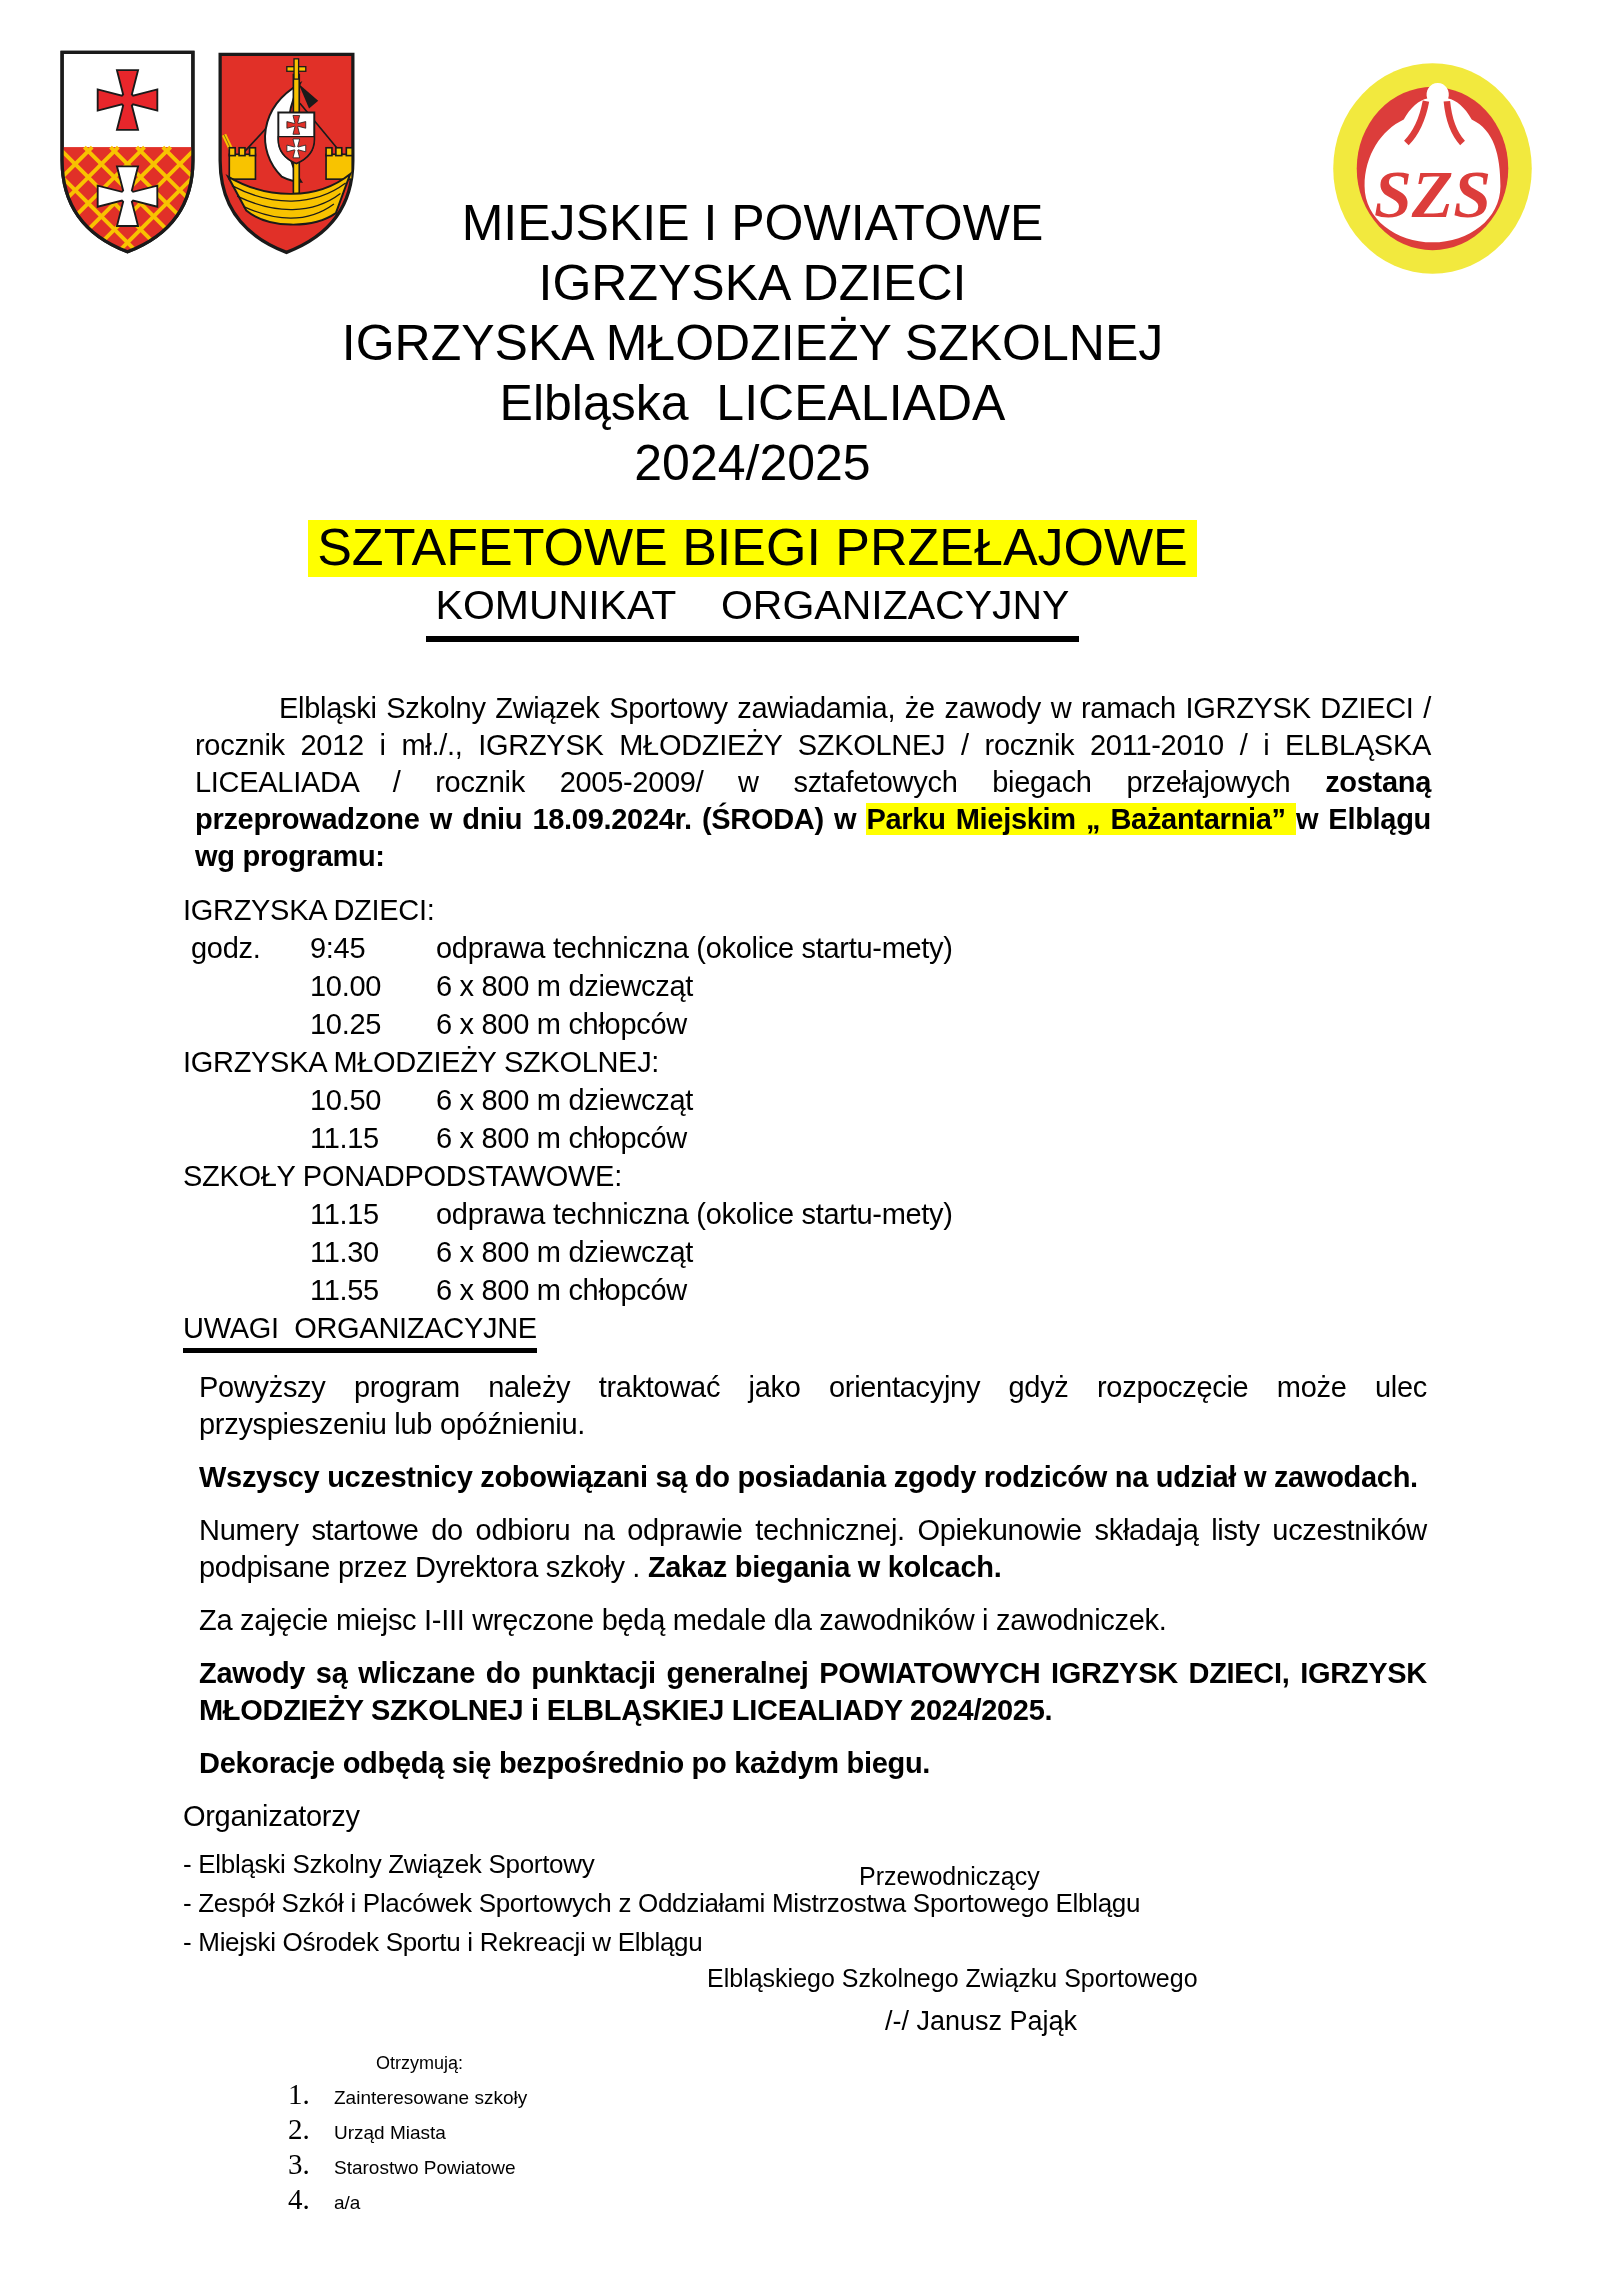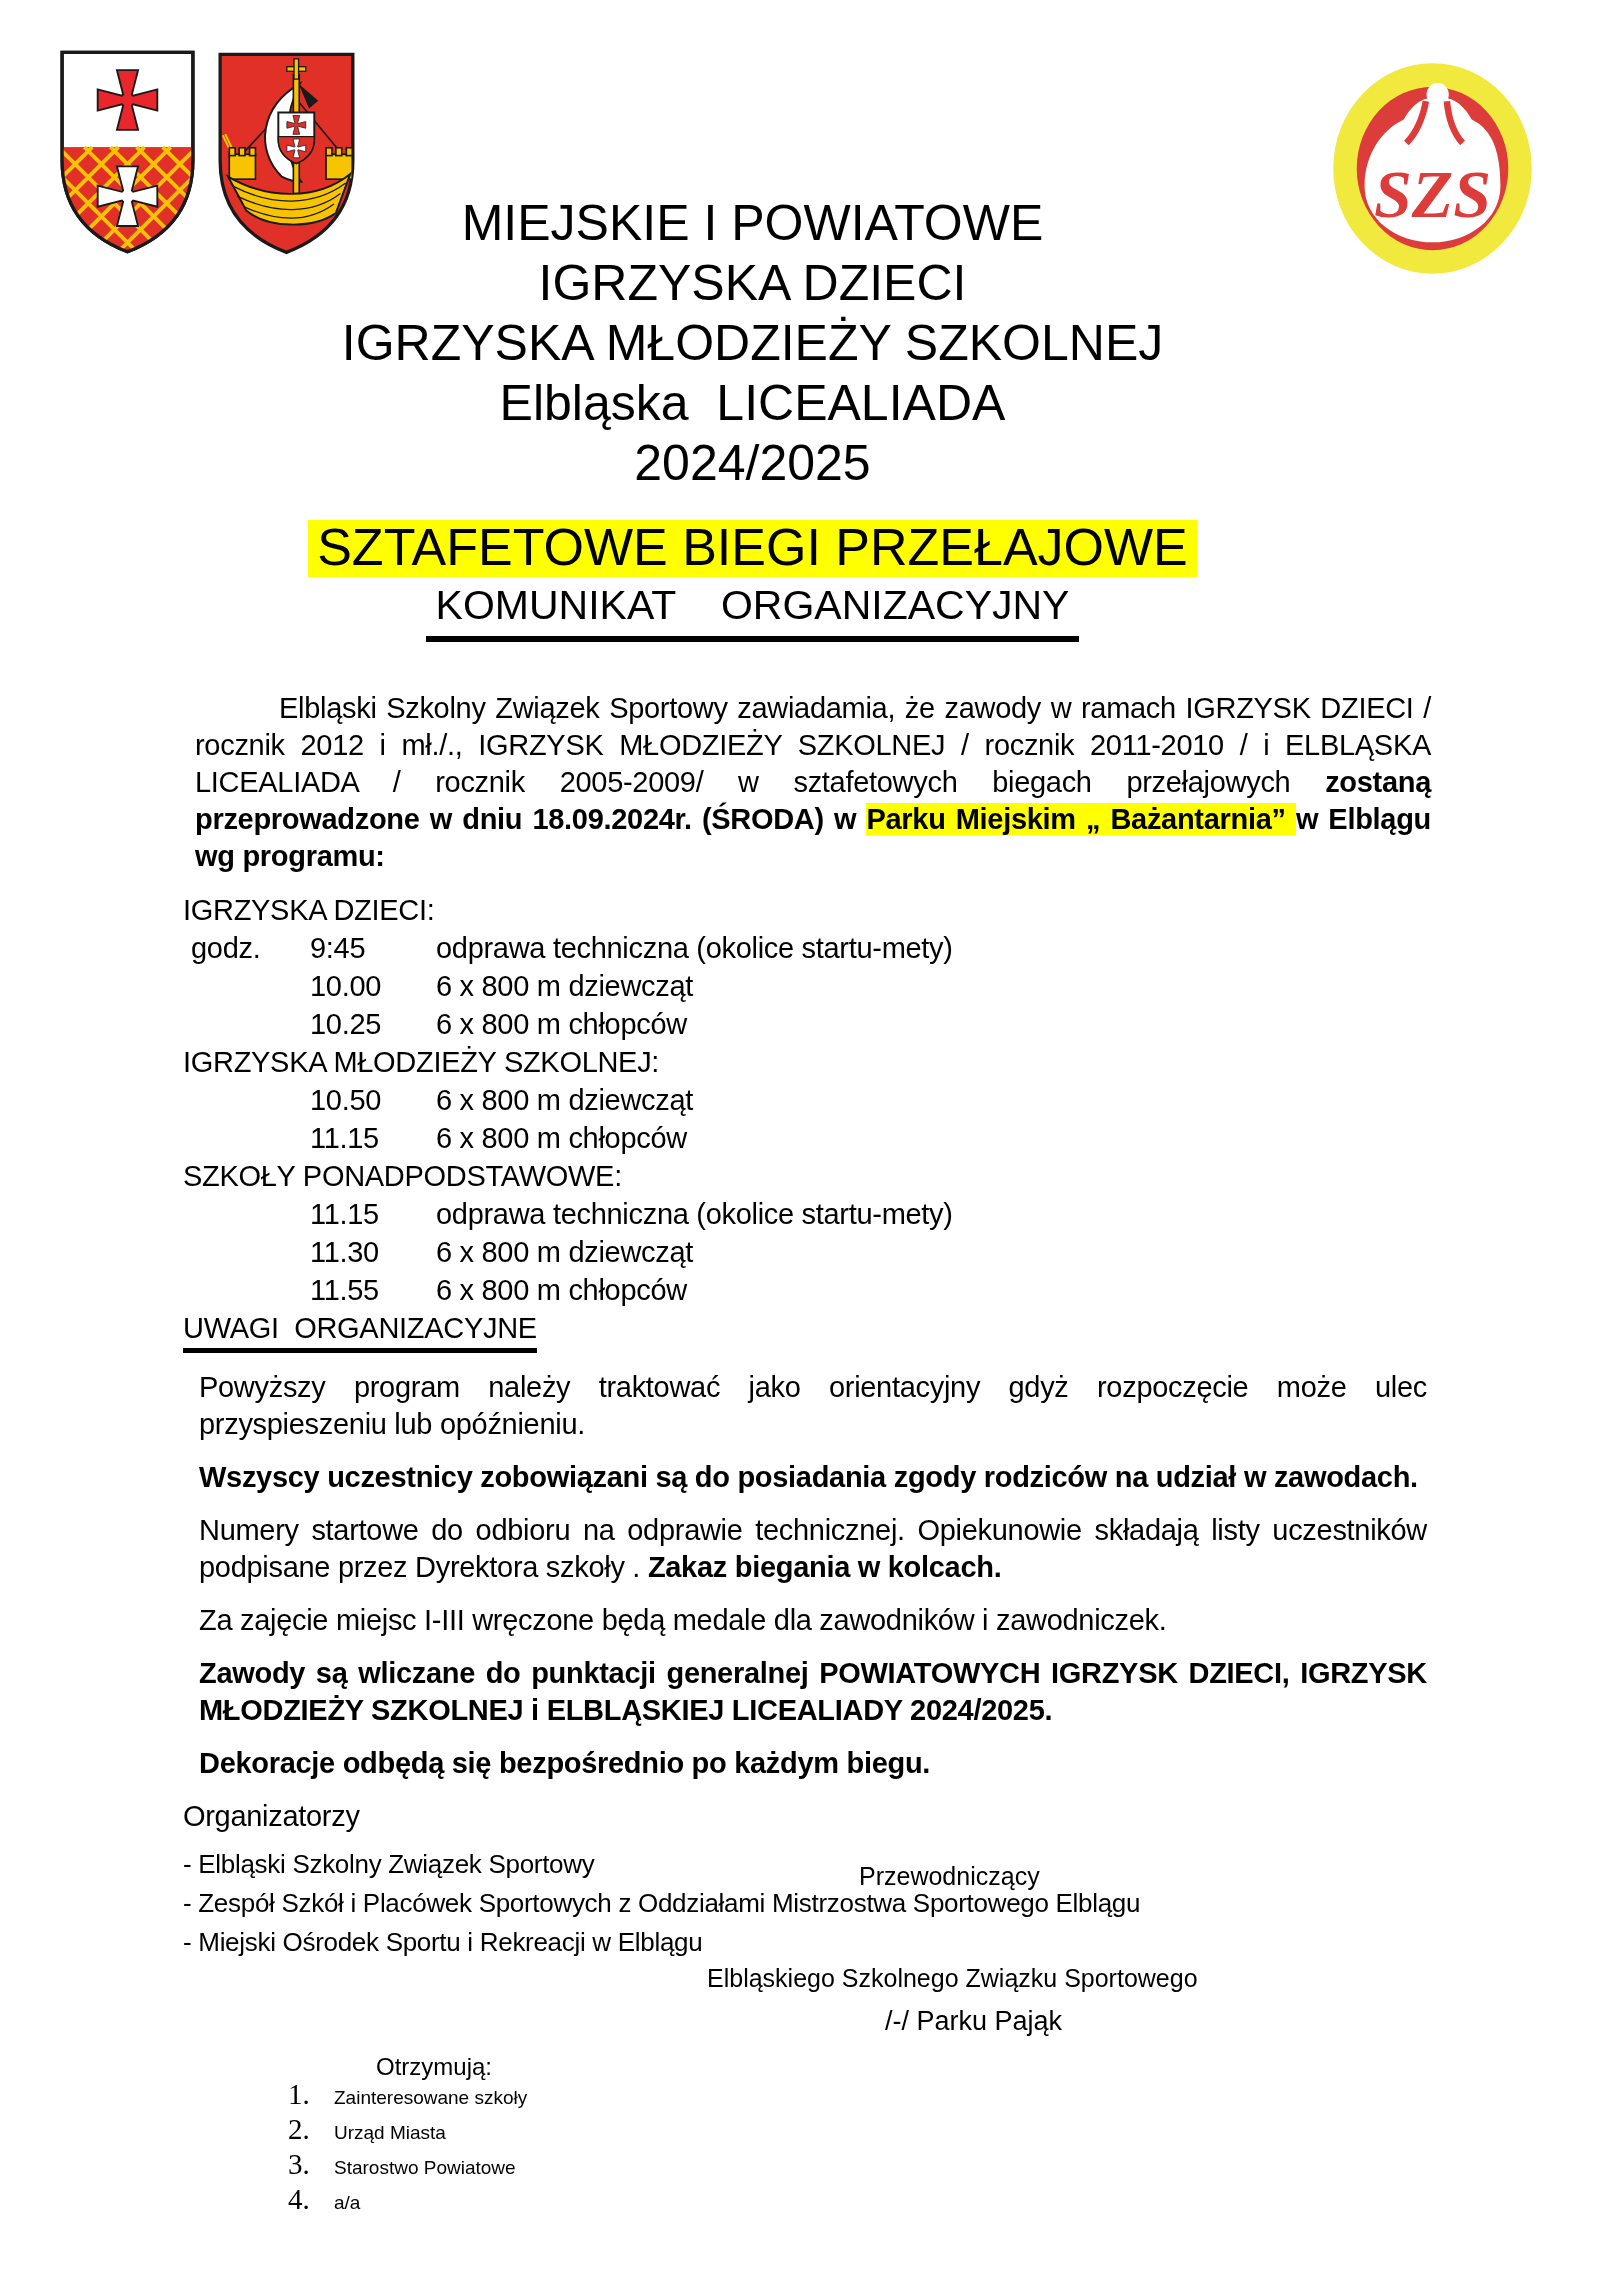--- a/index.html
+++ b/index.html
@@ -47,21 +47,21 @@
   .org-heading { line-height:37px; }
   .org-list { margin-top:10.5px; font-size:26px; }
   .org-item { line-height:39px; }
 
   
   .sig-role  { position:absolute; left:859px; top:1862px; font-size:25px; }
   .sig-org   { position:absolute; left:707px; top:1964px; font-size:25px; }
   .sig-name  { position:absolute; left:885px; top:2006px; font-size:27px; }
 
   
-  .dist-heading { position:absolute; left:376px; top:2053px; font-size:24px; }
+  .dist-heading { position:absolute; left:376px; top:2053px; font-size:18px; }
   .dist-list { position:absolute; left:288px; top:2078px; }
   .dist-row { display:flex; align-items:baseline; height:35px; }
   .dist-num { width:46px; flex:0 0 auto; font-family:"Liberation Serif", serif; font-size:29px; }
   .dist-label { font-size:19px; }
 </style>
 </head>
 <body>
 
 <div class="page">
 
@@ -229,21 +229,21 @@
     <div class="org-heading">Organizatorzy</div>
     <div class="org-list">
       <div class="org-item">- Elbląski Szkolny Związek Sportowy</div>
       <div class="org-item">- Zespół Szkół i Placówek Sportowych z Oddziałami Mistrzostwa Sportowego Elblągu</div>
       <div class="org-item">- Miejski Ośrodek Sportu i Rekreacji w Elblągu</div>
     </div>
   </div>
 
   <div class="sig-role">Przewodniczący</div>
   <div class="sig-org">Elbląskiego Szkolnego Związku Sportowego</div>
-  <div class="sig-name">/-/ Parku Pająk</div>
+  <div class="sig-name">/-/ Janusz Pająk</div>
 
   <div class="dist-heading">Otrzymują:</div>
   <div class="dist-list">
     <div class="dist-row">
       <span class="dist-num">1.</span>
       <span class="dist-label">Zainteresowane szkoły</span>
     </div>
     <div class="dist-row">
       <span class="dist-num">2.</span>
       <span class="dist-label">Urząd Miasta</span>

